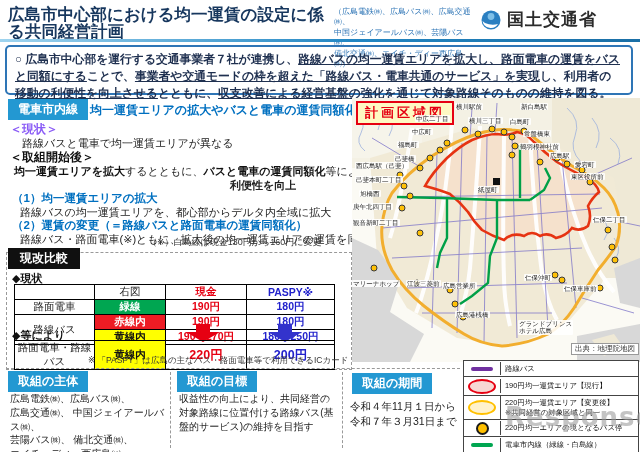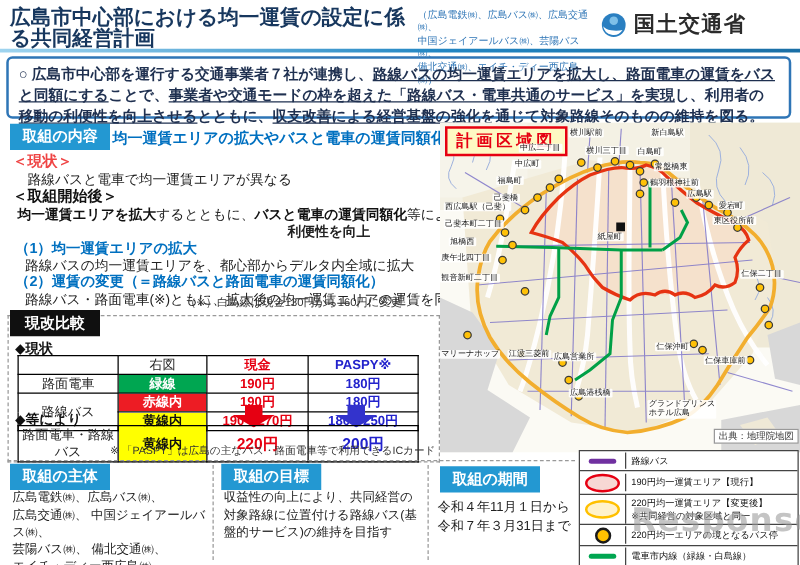--- a/index.html
+++ b/index.html
@@ -18,21 +18,21 @@
   #summary{left:5px;top:45px;width:628px;height:50px;border:2px solid #2e75b6;border-radius:5px;
            padding:4px 8px 3px 8px;box-sizing:border-box;font-size:11.8px;font-weight:bold;
            color:#1f3050;line-height:1.42;}
   #summary .u{text-decoration:underline;}
 
   .hdr-box{background:#2398d2;color:#fff;font-weight:bold;font-size:12px;padding:2px 10px;display:inline-block;}
   .blue-b{color:#0070c0;font-weight:bold;}
 
   #naiyo-hdr{left:8px;top:99px;}
   #naiyo-sub{left:90px;top:102px;font-size:12px;}
-  #genjo-lbl{left:10px;top:121px;font-size:12px;font-weight:bold;color:#ef4444;}
+  #genjo-lbl{left:10px;top:121px;font-size:12px;font-weight:bold;color:#8b5cf6;}
   #genjo-txt{left:22px;top:136px;font-size:11px;color:#222;}
   #kaishi-lbl{left:10px;top:149px;font-size:12px;font-weight:bold;color:#111;}
   #kaishi-l1{left:14px;top:164px;font-size:11px;color:#222;}
   #kaishi-l1 b{color:#111;}
   #kaishi-l2{left:230px;top:178px;font-size:11px;font-weight:bold;color:#222;}
   #item1-t{left:12px;top:191px;font-size:11.5px;}
   #item1-x{left:20px;top:205px;font-size:11px;}
   #item2-t{left:12px;top:218px;font-size:11.5px;}
   #item2-x{left:20px;top:232px;font-size:11px;}
   #item2-n{left:148px;top:236px;font-size:9px;color:#333;}
@@ -110,21 +110,21 @@
     </svg>
     <span class="t">国土交通省</span>
   </div>
   <div class="abs" id="hdr-rule"></div>
 
   <div class="abs" id="summary">
     <span>○</span>
     <span>広島市中心部を運行する交通事業者７社が連携し、</span><span class="u">路線バスの均一運賃エリアを拡大し、路面電車の運賃をバスと同額にする</span><span>ことで、</span><span class="u">事業者や交通モードの枠を超えた「路線バス・電車共通のサービス」を実現</span><span>し、利用者の</span><span class="u">移動の利便性を向上させる</span><span>とともに、</span><span class="u">収支改善による経営基盤の強化</span><span>を通じて対象路線そのものの維持を図る。</span>
   </div>
 
-  <div class="abs hdr-box" id="naiyo-hdr">取組の内容</div>
+  <div class="abs hdr-box" id="naiyo-hdr">電車市内線</div>
   <div class="abs blue-b" id="naiyo-sub">均一運賃エリアの拡大やバスと電車の運賃同額化等</div>
   <div class="abs" id="genjo-lbl">＜現状＞</div>
   <div class="abs" id="genjo-txt">路線バスと電車で均一運賃エリアが異なる</div>
   <div class="abs" id="kaishi-lbl">＜取組開始後＞</div>
   <div class="abs" id="kaishi-l1"><b>均一運賃エリアを拡大</b><span>するとともに、</span><b>バスと電車の運賃同額化</b><span>等により、</span></div>
   <div class="abs" id="kaishi-l2">利便性を向上</div>
   <div class="abs blue-b" id="item1-t">（1）均一運賃エリアの拡大</div>
   <div class="abs" id="item1-x">路線バスの均一運賃エリアを、都心部からデルタ内全域に拡大</div>
   <div class="abs blue-b" id="item2-t">（2）運賃の変更（＝路線バスと路面電車の運賃同額化）</div>
   <div class="abs" id="item2-x">路線バス・路面電車(※)ともに、拡大後の均一運賃エリアの運賃を同額にする。</div>

